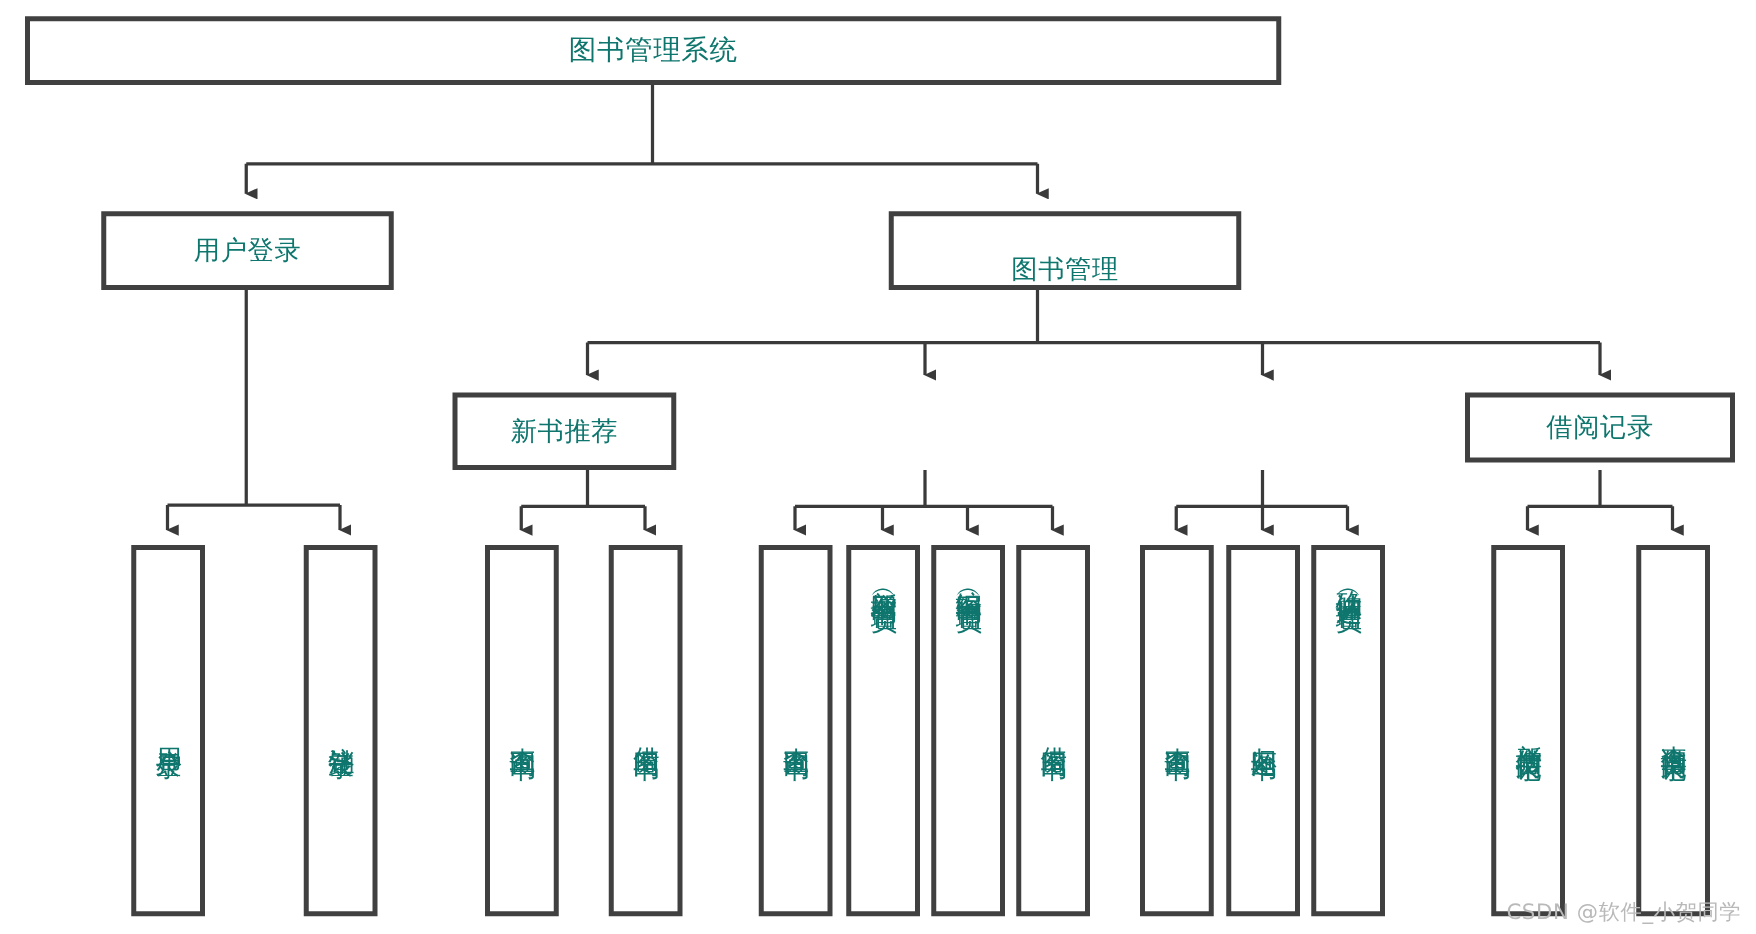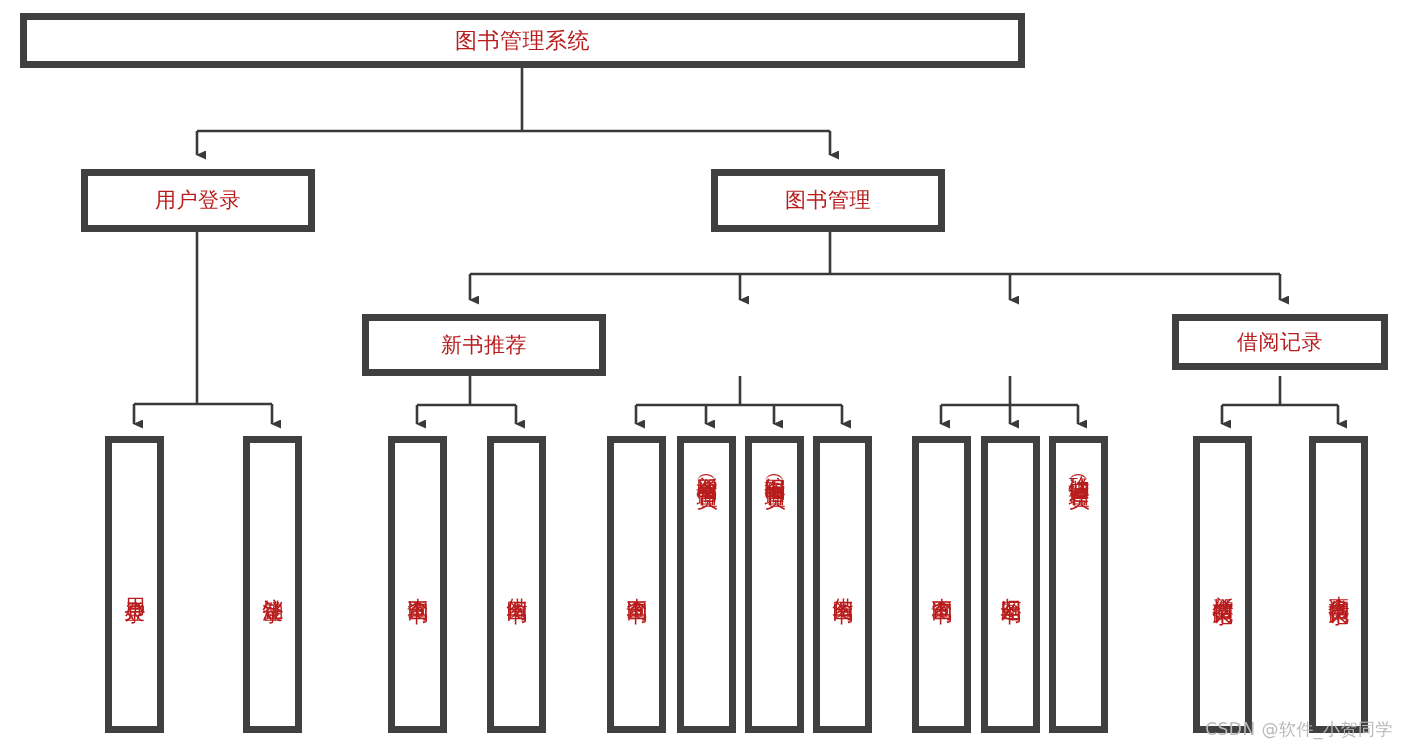--- a/index.html
+++ b/index.html
@@ -23,25 +23,25 @@
     left: 0;
     top: 0;
     width: 1405px;
     height: 747px;
     pointer-events: none;
   }
   .node {
     position: absolute;
     box-sizing: border-box;
     background: #ffffff;
-    border: 7px solid #404040;
+    border: 4px solid #404040;
     display: flex;
     align-items: center;
     justify-content: center;
-    color: #b91c1c;
+    color: #0f766e;
     line-height: 1.18;
     z-index: 2;
   }
   .node .node-label {
     display: block;
     text-align: center;
   }
   
   .node.horizontal .node-label {
     writing-mode: horizontal-tb;
@@ -139,25 +139,25 @@
     </g>
   </svg>
 
   <div class="node horizontal root" style="left:20px; top:13px; width:1005px; height:55px;">
     <span class="node-label">图书管理系统</span>
   </div>
 
   <div class="node horizontal" style="left:81px; top:169px; width:234px; height:63px;">
     <span class="node-label">用户登录</span>
   </div>
-  <div class="node horizontal" style="left:711px; top:169px; width:234px; height:63px;">
+  <div class="node horizontal" style="left:711px; top:169px; width:282px; height:63px;align-items:flex-end;">
     <span class="node-label">图书管理</span>
   </div>
 
-  <div class="node horizontal" style="left:362px; top:314px; width:244px; height:62px;">
+  <div class="node horizontal" style="left:362px; top:314px; width:179px; height:62px;">
     <span class="node-label">新书推荐</span>
   </div>
   <div class="node horizontal" style="left:1172px; top:314px; width:216px; height:56px;">
     <span class="node-label">借阅记录</span>
   </div>
 
   <div class="node vertical center-text" style="left:105px; top:436px; width:59px; height:297px;">
     <span class="node-label">用户登录</span>
   </div>
   <div class="node vertical center-text" style="left:243px; top:436px; width:59px; height:297px;">

